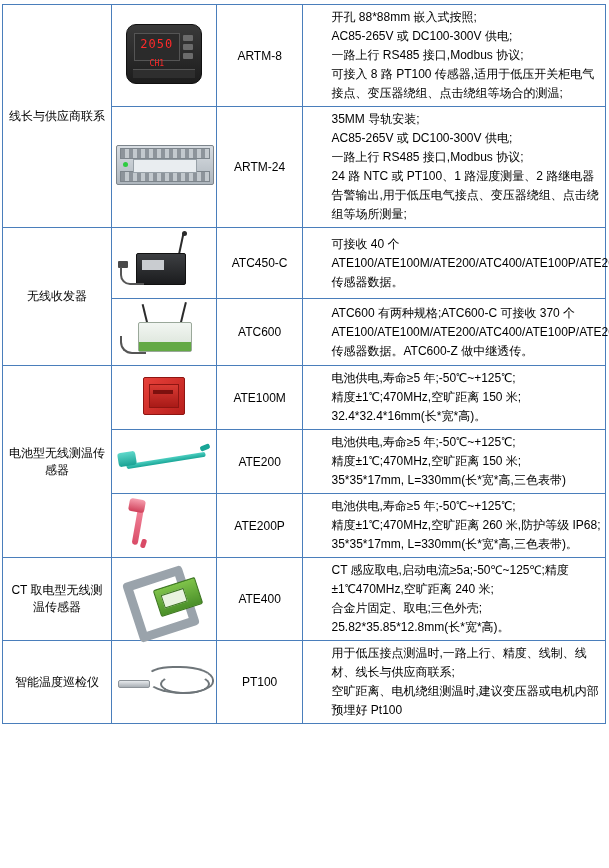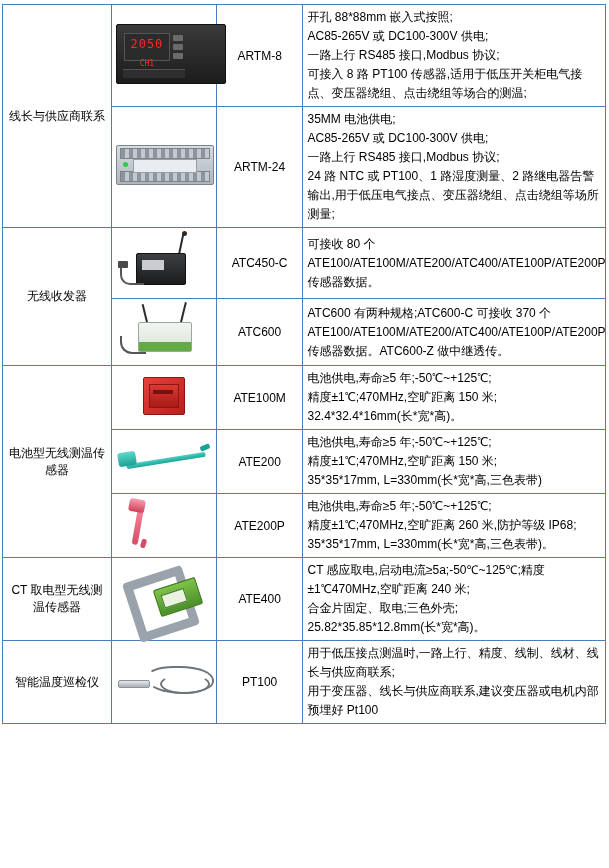--- a/index.html
+++ b/index.html
@@ -39,36 +39,35 @@
     text-align: center;
     font-size: 12px;
     margin-left: 15px;
   }
   .desc-cell {
     font-size: 12px;
     line-height: 19px;
     text-align: left;
     padding: 5px 6px;
   }
-  .desc-cell div { white-space: normal; }
+  .desc-cell div { white-space: normal; margin-left: 24px; }
   .img-cell {
     text-align: center;
     padding: 4px 2px;
   }
 
   
   .dev { display: inline-block; position: relative; }
 
   
   .artm8 {
     width: 74px; height: 58px;
     background: linear-gradient(#3a3a3a, #1d1d1d);
     border: 1px solid #111;
-    border-radius: 2px;
-    padding-left: 34px;
+    border-radius: 10px;
   }
   .artm8 .screen {
     position: absolute; left: 7px; top: 8px;
     width: 44px; height: 26px;
     background: #2b2b2b;
     border: 1px solid #555;
   }
   .artm8 .digits {
     color: #ff2a2a; font-family: "DejaVu Sans Mono", monospace;
     font-size: 12px; line-height: 13px; text-align: center;
@@ -299,21 +298,21 @@
           <span class="term top"></span>
           <span class="term bot"></span>
           <span class="face"></span>
           <span class="led"></span>
         </span>
       </td>
       <td class="model-cell">
         <span>ARTM-24</span>
       </td>
       <td class="desc-cell">
-        <div>35MM 电池供电;</div>
+        <div>35MM 导轨安装;</div>
         <div>AC85-265V 或 DC100-300V 供电;</div>
         <div>一路上行 RS485 接口,Modbus 协议;</div>
         <div>24 路 NTC 或 PT100、1 路湿度测量、2 路继电器告警输出,用于低压电气接点、变压器绕组、点击绕组等场所测量;</div>
       </td>
     </tr>
 
     <tr>
       <td class="cat-cell" rowspan="2">
         <span>无线收发器</span>
       </td>
@@ -325,21 +324,21 @@
             <span class="label"></span>
           </span>
           <span class="plug"></span>
           <span class="wire"></span>
         </span>
       </td>
       <td class="model-cell">
         <span>ATC450-C</span>
       </td>
       <td class="desc-cell">
-        <div>可接收 80 个</div>
+        <div>可接收 40 个</div>
         <div>ATE100/ATE100M/ATE200/ATC400/ATE100P/ATE200P 传感器数据。</div>
       </td>
     </tr>
 
     <tr>
       <td class="img-cell">
         <span class="dev atc600">
           <span class="ant"></span>
           <span class="ant2"></span>
           <span class="box">
@@ -442,17 +441,17 @@
           <span class="probe"></span>
           <span class="cable"></span>
           <span class="cable2"></span>
         </span>
       </td>
       <td class="model-cell">
         <span>PT100</span>
       </td>
       <td class="desc-cell">
         <div>用于低压接点测温时,一路上行、精度、线制、线材、线长与供应商联系;</div>
-        <div>用于变压器、线长与供应商联系,建议变压器或电机内部预埋好 Pt100</div>
+        <div>空旷距离、电机绕组测温时,建议变压器或电机内部预埋好 Pt100</div>
       </td>
     </tr>
   </tbody>
 </table>
 
 </body></html>

